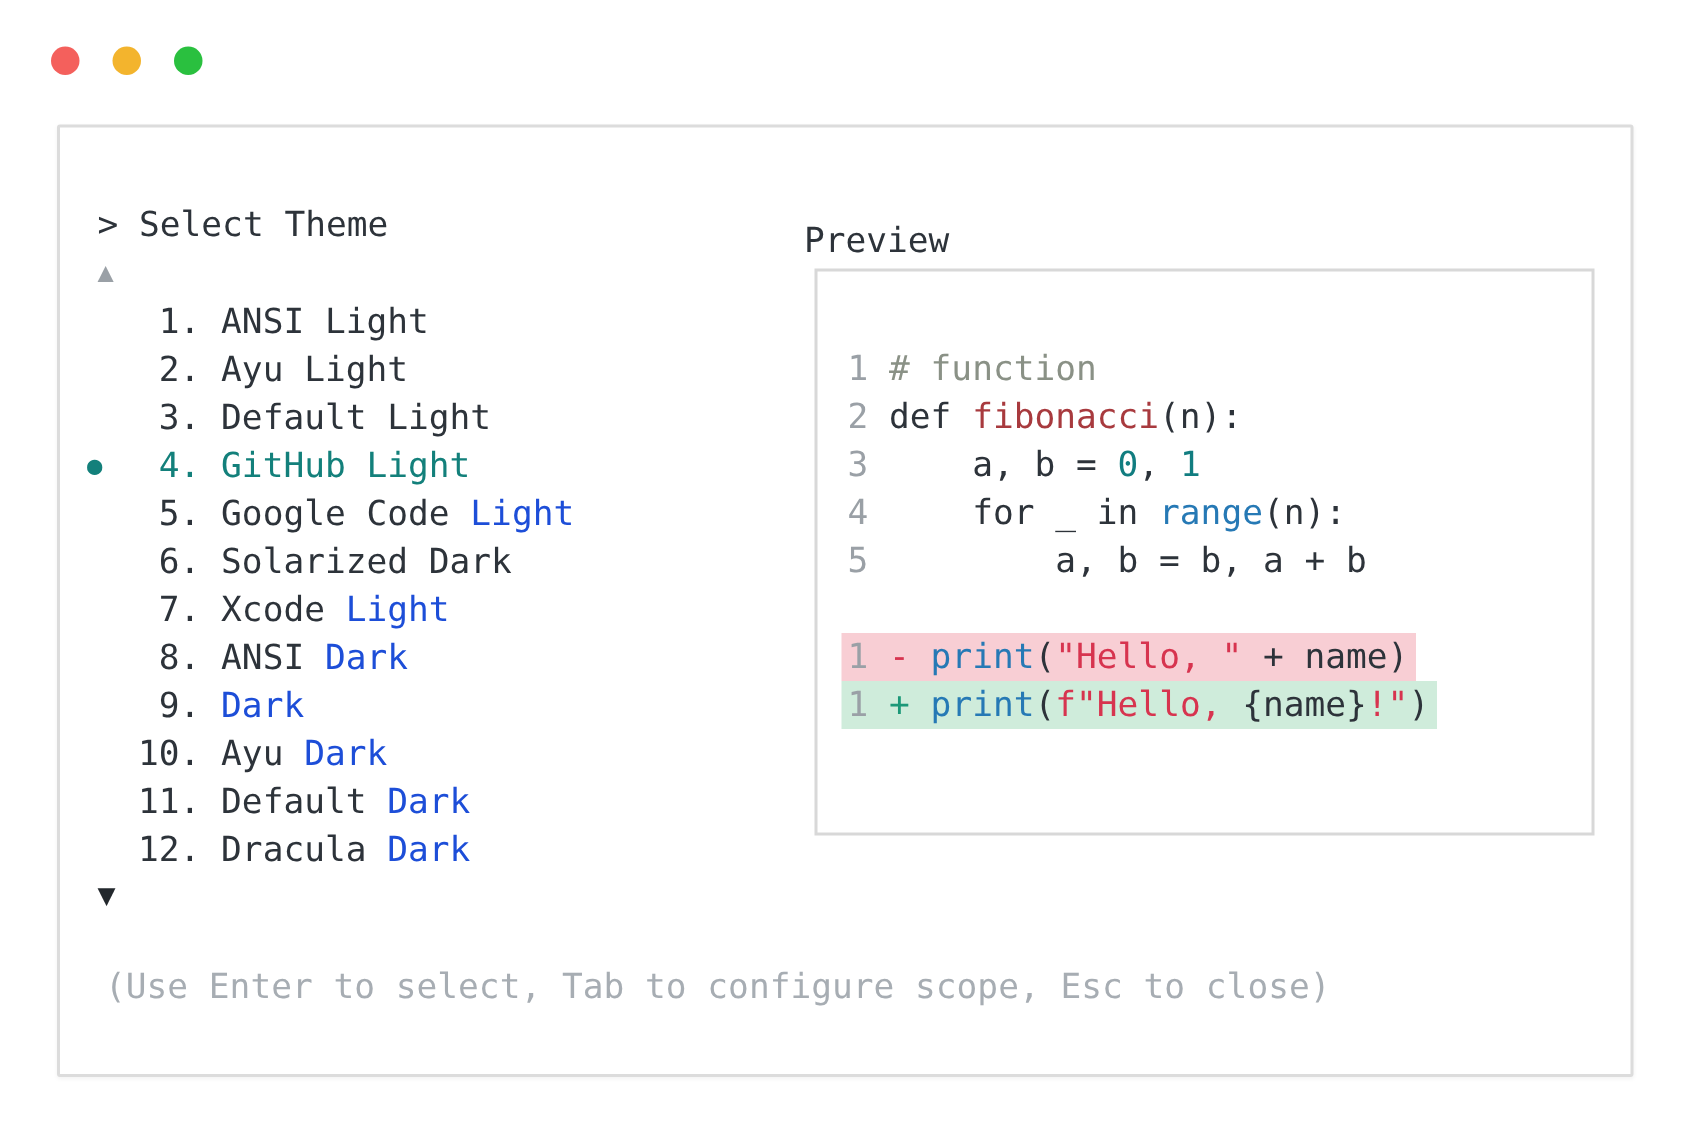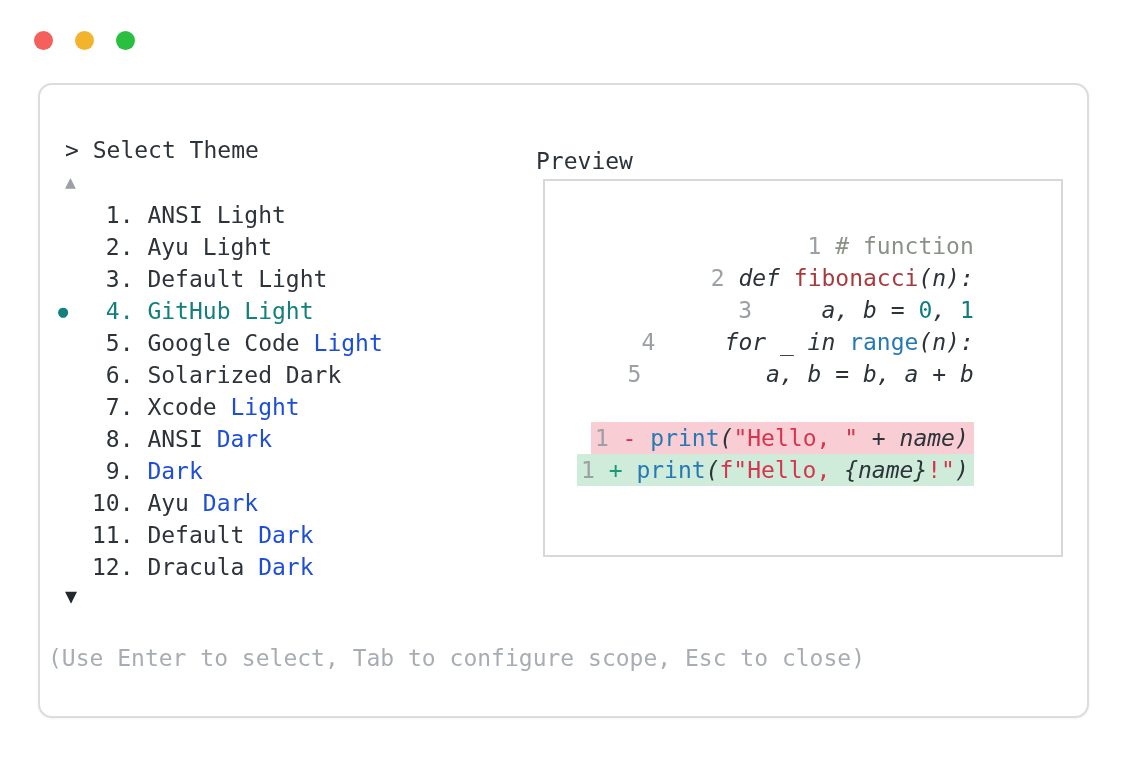--- a/index.html
+++ b/index.html
@@ -6,54 +6,54 @@
   body{
     width:1129px;height:757px;position:relative;background:#ffffff;
     font-family:"DejaVu Sans Mono",monospace;overflow:hidden;
   }
   
   .traffic{position:absolute;left:34px;top:31px;display:flex;gap:22px;}
   .dot{width:19px;height:19px;border-radius:50%;}
   
   .window{
     position:absolute;left:38px;top:83px;width:1051px;height:635px;
-    border:2px solid #dcdcdc;border-radius:14px;background:#ffffff;
+    border:2px solid #dcdcdc;border-radius:2px;background:#ffffff;
     box-sizing:border-box;box-shadow:0 1px 3px rgba(0,0,0,0.05);
   }
   .mono-line{
     position:absolute;font-size:23px;line-height:32px;white-space:pre;
     color:#2d333a;
   }
   .title{left:25px;top:49px;}
   .preview-label{left:496px;top:60px;}
   .scroll-up{left:25px;top:81px;font-size:18px;color:#9aa0a6;cursor:default;}
   .scroll-down{left:25px;top:495px;font-size:20px;color:#23282d;cursor:default;}
-  .hint{left:8px;top:557px;color:#a7adb3;}
+  .hint{left:30px;top:557px;color:#a7adb3;}
   
   .theme-list{position:absolute;left:18px;top:114px;}
   .item{
     display:flex;font-size:23px;line-height:32px;white-space:pre;
     color:#2d333a;cursor:pointer;
   }
   .bullet{width:34px;font-size:17px;line-height:32px;color:#13807b;}
   .item .muted{color:#1d4ed8;}
   .item.sel .num,.item.sel .name{color:#13807b;}
   
   .preview-box{
     position:absolute;left:503px;top:94px;width:520px;height:378px;
     border:2px solid #d8d8d8;background:#ffffff;box-sizing:border-box;
   }
-  .code{position:absolute;left:36px;top:49px;text-align:right;}
+  .code{position:absolute;left:20px;top:49px;}
   .cline{font-size:23px;line-height:32px;white-space:pre;height:32px;}
   .cline .wrap{display:inline-block;}
   .cline.removed .wrap{background:#f8ced4;padding:0 5px 0 4px;margin-left:-4px;}
   .cline.added .wrap{background:#cfecdb;padding:0 5px 0 4px;margin-left:-4px;}
   .tk-ln{color:#9aa0a6;}
   .tk-cmt{color:#8a9186;}
-  .tk-pln{color:#2d333a;font-style:italic;}
+  .tk-pln{color:#2d333a;}
   .tk-fn{color:#a83a3e;}
   .tk-call{color:#2679b5;}
   .tk-num{color:#117d80;}
   .tk-str{color:#d7344f;}
   .tk-del{color:#d7344f;}
   .tk-ins{color:#1b9878;}
 </style>
 </head>
 <body>
 

